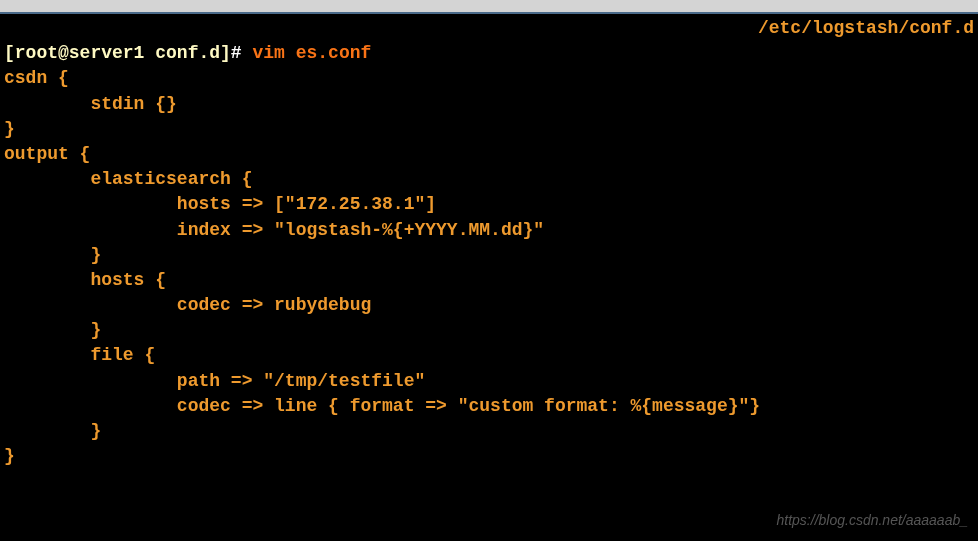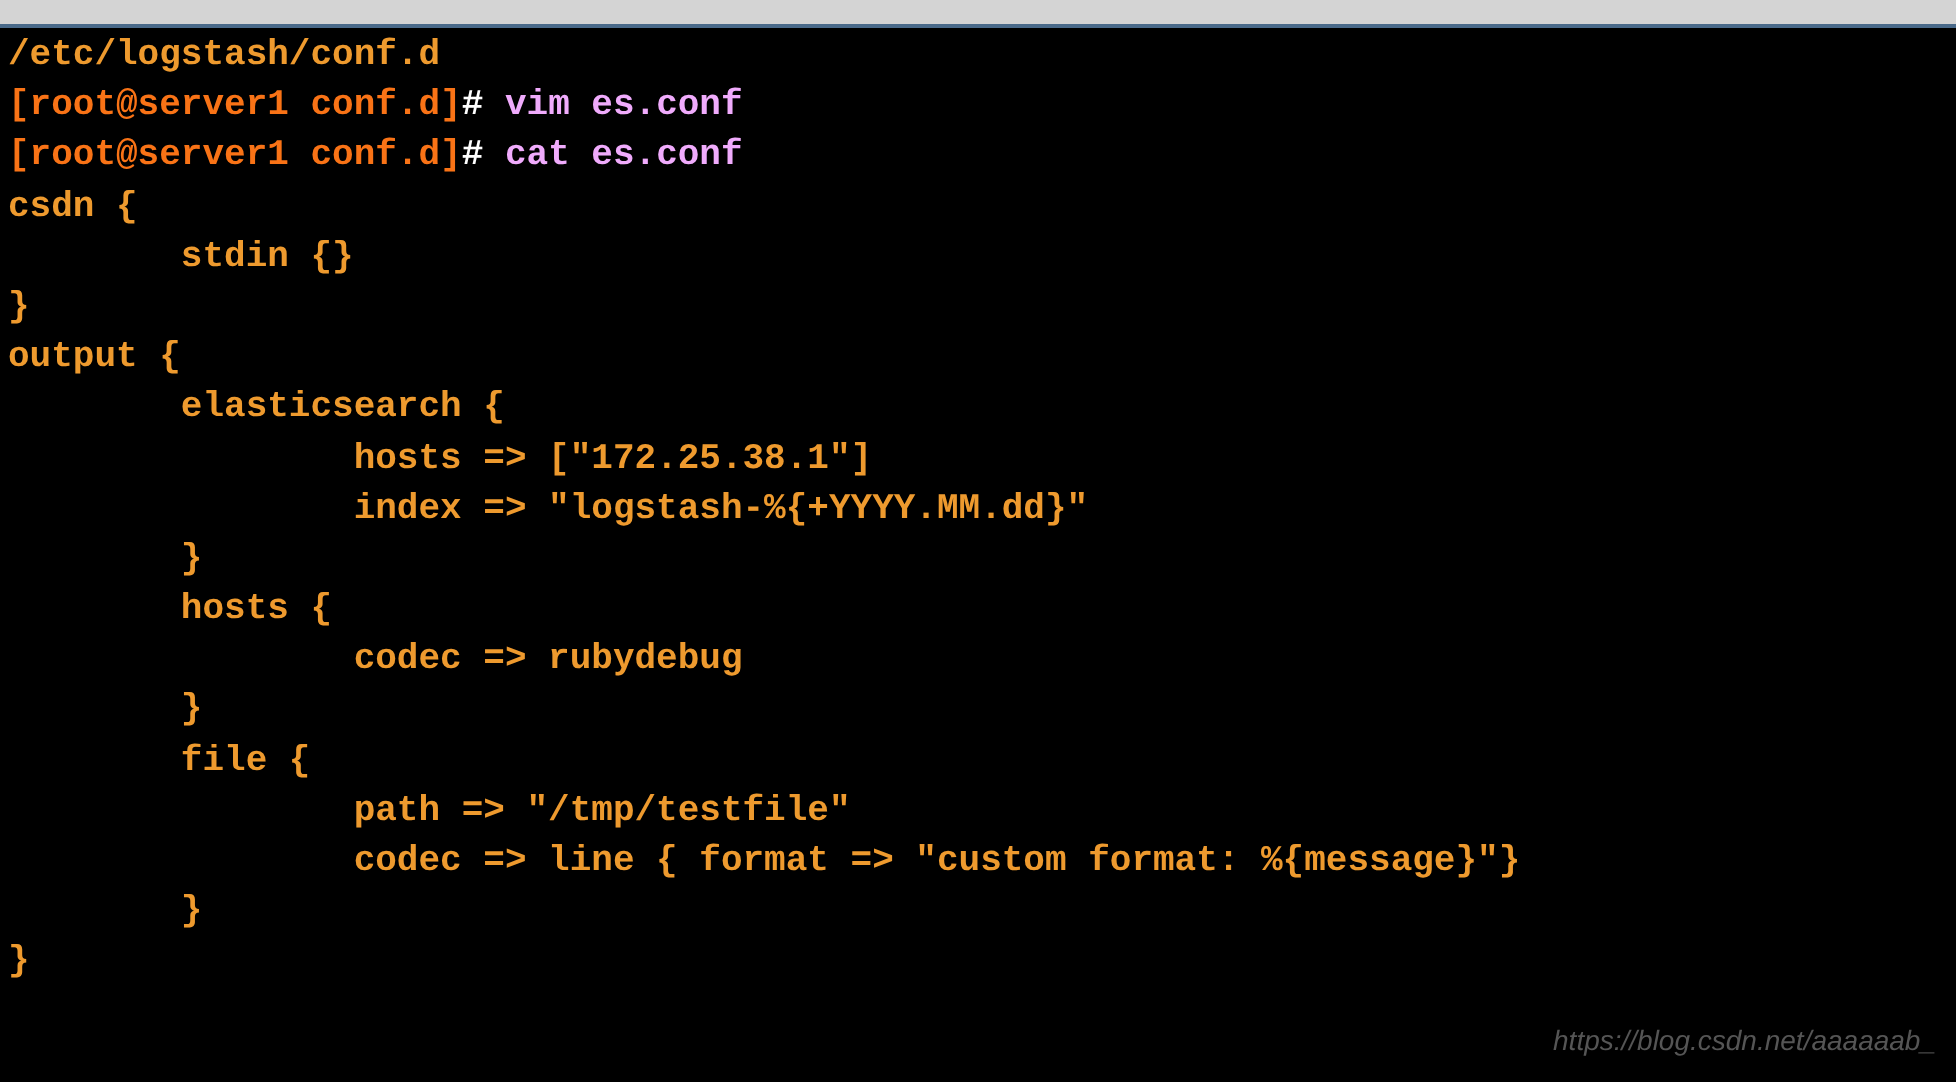--- a/index.html
+++ b/index.html
@@ -23,29 +23,30 @@
       height: 14px;
       background: #d4d4d4;
       border-bottom: 2px solid #4a6a8a;
     }
     .terminal {
       padding: 2px 4px;
       color: #ee9a2e;
     }
     .path-line {
       color: #ee9a2e;
+      text-align: right;
     }
     .prompt-bracket {
-      color: #f97316;
+      color: #fef9c3;
     }
     .prompt-hash {
       color: #ffffff;
     }
     .cmd {
-      color: #f0abfc;
+      color: #f97316;
     }
     .code-line {
       white-space: pre;
       color: #ee9a2e;
     }
     .watermark {
       position: absolute;
       bottom: 10px;
       right: 10px;
       color: #555555;
@@ -66,23 +67,20 @@
 
 <div class="titlebar"></div>
 
 <div class="terminal">
   <div class="path-line">/etc/logstash/conf.d</div>
 
   <div>
     <span class="prompt-bracket">[root@server1 conf.d]</span><span class="prompt-hash">#</span> <span class="cmd">vim es.conf</span>
   </div>
 
-  <div>
-    <span class="prompt-bracket">[root@server1 conf.d]</span><span class="prompt-hash">#</span> <span class="cmd">cat es.conf</span>
-  </div>
 
   <pre class="code-line">csdn {</pre>
   <pre class="code-line">        stdin {}</pre>
   <pre class="code-line">}</pre>
   <pre class="code-line"></pre>
   <pre class="code-line">output {</pre>
   <pre class="code-line">        elasticsearch {</pre>
   <pre class="code-line">                hosts =&gt; ["172.25.38.1"]</pre>
   <pre class="code-line">                index =&gt; "logstash-%{+YYYY.MM.dd}"</pre>
   <pre class="code-line">        }</pre>

